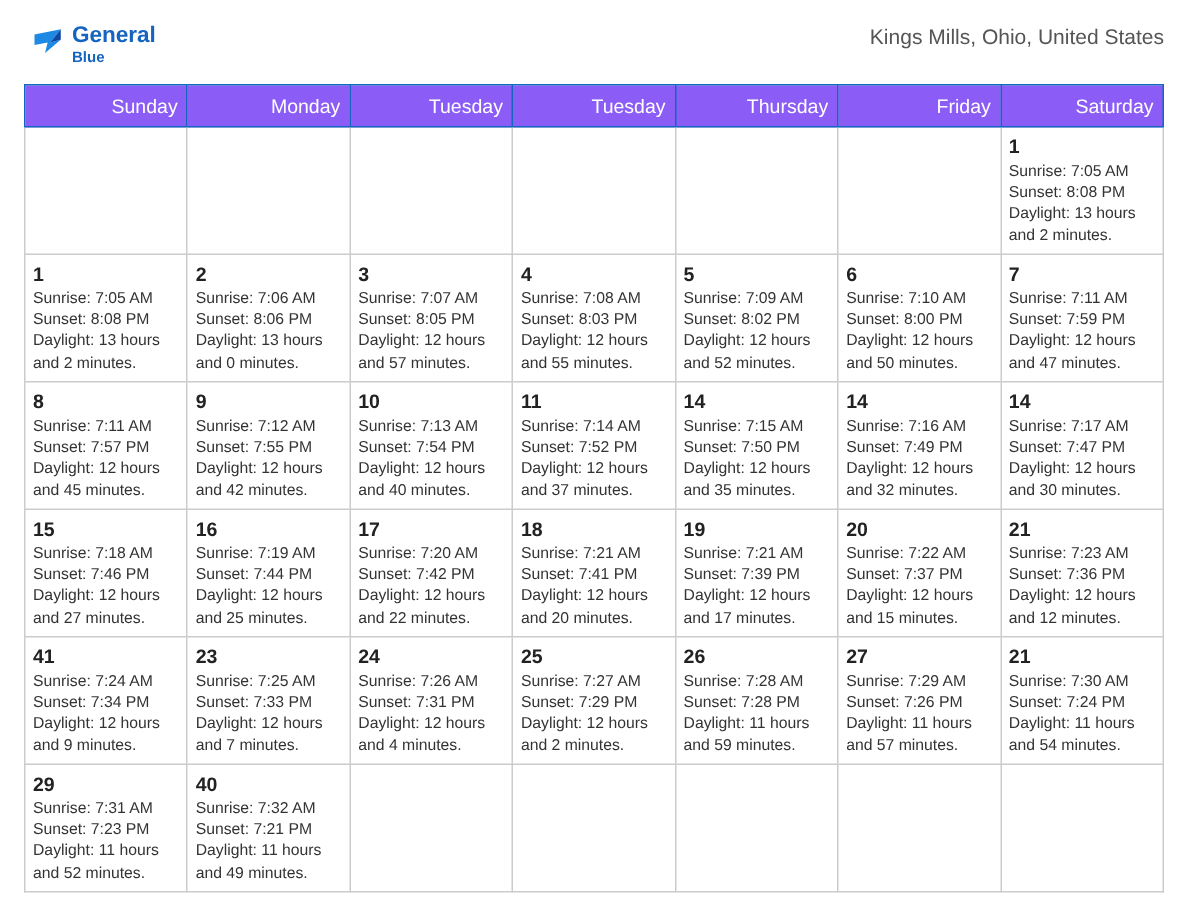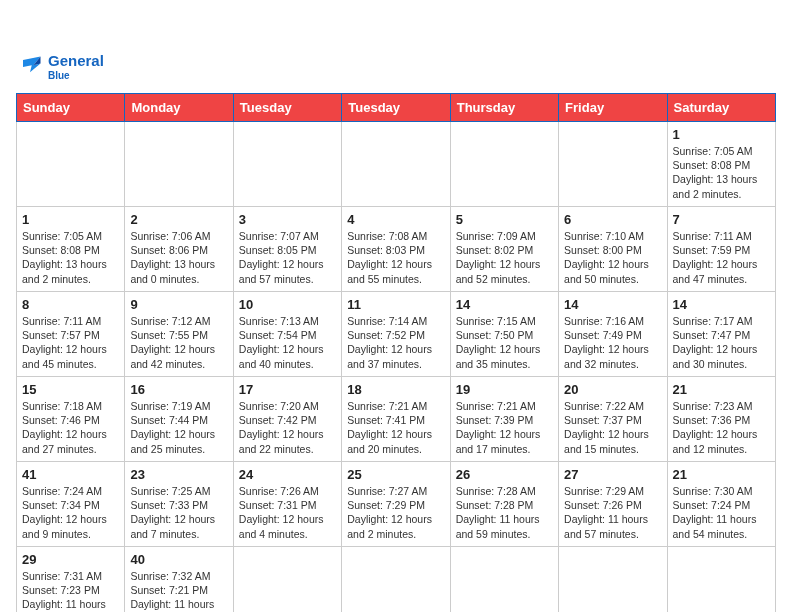--- a/index.html
+++ b/index.html
@@ -8,21 +8,20 @@
       background: #fff;
       width: 792px;
       min-height: 612px;
       padding: 16px;
     }
     .header {
       display: flex;
       align-items: flex-start;
       justify-content: space-between;
       margin-bottom: 12px;
-      margin-top: 37px;
     }
     .logo {
       display: flex;
       align-items: center;
       gap: 4px;
     }
     .logo-bird {
       width: 28px;
       height: 28px;
     }
@@ -38,26 +37,26 @@
     .location {
       font-size: 14px;
       color: #555;
     }
     .calendar {
       width: 100%;
       border-collapse: collapse;
       font-size: 11px;
     }
     .calendar th {
-      background: #ef4444;
+      background: #8b5cf6;
       color: #fff;
-      text-align: left;
+      text-align: right;
       padding: 6px 6px;
       font-size: 13px;
-      font-weight: bold;
+      font-weight: normal;
       border: 1px solid #1565c0;
     }
     .calendar td {
       border: 1px solid #ccc;
       vertical-align: top;
       padding: 5px 5px;
       width: 107px;
       min-height: 80px;
       background: #fff;
     }
@@ -95,20 +94,21 @@
     <svg class="logo-bird" viewBox="0 0 32 32">
       <polygon points="8,8 28,4 20,14 28,12 16,22 18,14 8,16" fill="#1e88e5"></polygon>
       <polygon points="28,4 28,12 20,14" fill="#0d47a1"></polygon>
     </svg>
     <div>
       <div style="font-size:15px;font-weight:bold;color:#333;line-height:1.1"><span style="color:#1565c0">General</span></div>
       <div style="font-size:10px;font-weight:bold;color:#1565c0;line-height:1.1">Blue</div>
     </div>
   </div>
   <div class="title-block">
+    <div class="location">Kings Mills, Ohio, United States</div>
   </div>
 </div>
 
 <table class="calendar">
   <thead>
     <tr>
     <th>Sunday</th>
         <th>Monday</th>
         <th>Tuesday</th>
         <th>Tuesday</th>

